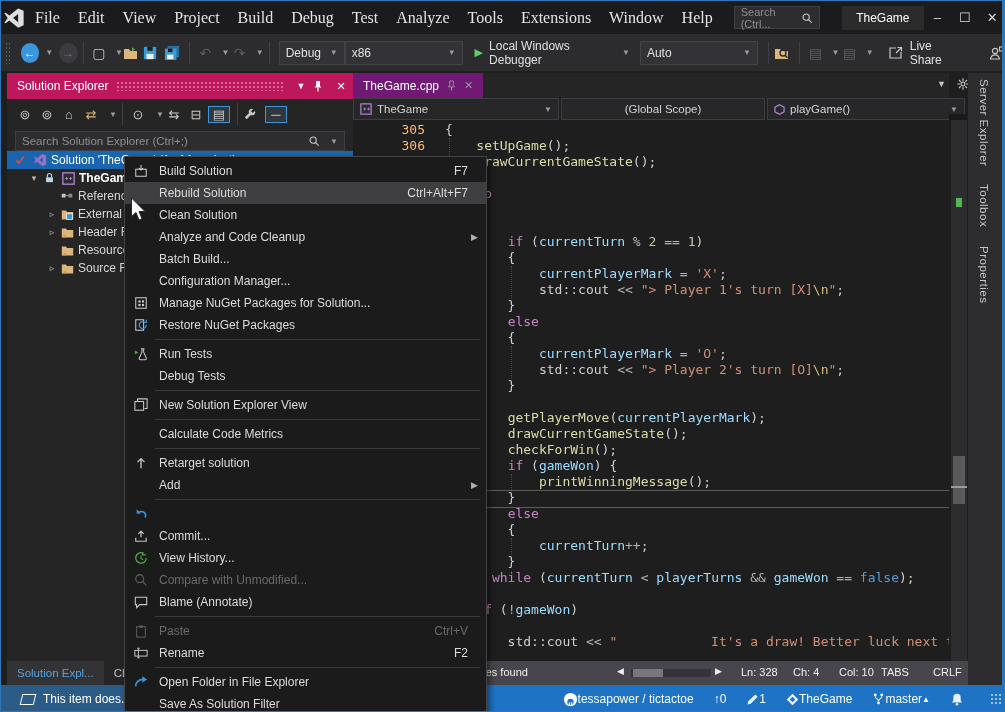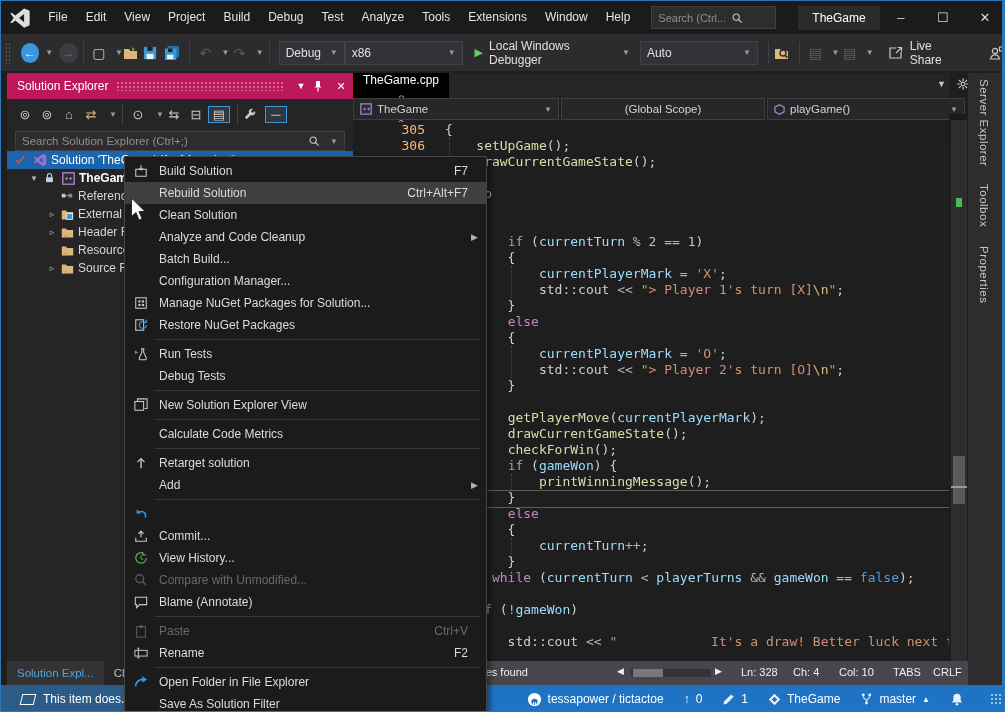--- a/index.html
+++ b/index.html
@@ -2,21 +2,21 @@
 <html><head>
 <meta charset="utf-8">
 <style>
   html,body{margin:0;padding:0;background:#111;}
   #app{position:relative;width:1005px;height:712px;background:#1e1e1e;overflow:hidden;
        font-family:"Liberation Sans",sans-serif;color:#cccccc;border:1px solid #2f76b5;box-sizing:border-box;}
   .r{position:absolute;}
   .nosel{user-select:none;}
   
   .titlebar{left:0;top:0;width:1005px;height:33px;background:#1b1b1d;display:flex;align-items:center;}
-  .menu-item{padding:0 9px;font-size:12px;color:#e4e4e4;line-height:33px;cursor:default;}
+  .menu-item{padding:0 9px;font-size:16px;color:#e4e4e4;line-height:33px;cursor:default;font-family:Liberation Serif, serif;}
   .tb-search{display:flex;align-items:center;gap:5px;width:116px;height:21px;background:#2d2d30;
              border:1px solid #3f3f46;padding:0 6px;margin-left:12px;color:#8f8f8f;font-size:11px;}
   .app-title{background:#2b2b2c;color:#fff;font-size:12px;padding:5px 14px;margin-left:22px;}
   .winbtn{width:44px;text-align:center;font-size:13px;color:#d8d8d8;line-height:33px;}
   
   .toolbar{left:0;top:33px;width:1005px;height:37px;background:#2c2c2e;display:flex;align-items:center;font-size:12px;}
   .tb-sep{width:1px;height:22px;background:#3f3f46;margin:0 5px;}
   .tb-ico{width:22px;text-align:center;font-size:14px;color:#c8c8c8;}
   .dim{color:#5e5e5e;}
   .combo{display:flex;align-items:center;justify-content:space-between;height:22px;background:#333337;
@@ -36,21 +36,21 @@
   .tree{left:0;top:78px;width:346px;}
   .trow{height:18px;display:flex;align-items:center;font-size:12px;color:#d8d8d8;white-space:nowrap;}
   .trow.sel{background:#1b65ae;color:#fff;}
   .arrow{width:14px;text-align:center;font-size:9px;color:#b8b8b8;flex:0 0 14px;}
   .ticon{width:16px;height:14px;flex:0 0 16px;margin-right:3px;display:inline-flex;align-items:center;justify-content:center;}
   .se-tabs{left:6px;top:655px;width:346px;height:29px;background:#252526;display:flex;align-items:flex-end;font-size:11.5px;}
   .se-tab1{background:#333335;color:#55a3dc;padding:6px 10px;}
   .se-tab2{color:#c0c0c0;padding:6px 10px;}
   
   .tabbar{left:352px;top:72px;width:596px;height:25px;background:#252526;display:flex;}
-  .doc-tab{background:#000000;color:#fff;font-size:12px;display:flex;align-items:center;gap:8px;padding:0 10px;flex-direction:column;}
+  .doc-tab{background:#701a75;color:#fff;font-size:12px;display:flex;align-items:center;gap:8px;padding:0 10px;}
   .nav-bar{left:352px;top:97px;width:614px;height:22px;display:flex;}
   .nav-dd{background:#27272a;border:1px solid #3e3e42;display:flex;align-items:center;font-size:11.5px;color:#d4d4d4;
           padding:0 6px;box-sizing:border-box;justify-content:space-between;}
   .code{left:352px;top:121px;width:596px;height:537px;background:#1e1e1e;overflow:hidden;
         font-family:"DejaVu Sans Mono","Liberation Mono",monospace;font-size:13px;}
   .cl{height:16px;line-height:16px;display:flex;white-space:pre;}
   .ln{flex:0 0 72px;text-align:right;padding-right:20px;color:#fdba74;}
   .tk-k{color:#c586c0}.tk-b{color:#569cd6}.tk-f{color:#dcdcaa}.tk-v{color:#9cdcfe}
   .tk-s{color:#ce9178}.tk-e{color:#d7ba7d}.tk-n{color:#b5cea8}.tk-p{color:#cfcfcf}.tk-o{color:#b4b4b4}
   .guide{border-left:1px dotted #4a4a4a;width:0;}
@@ -58,21 +58,21 @@
   .vscroll{left:950px;top:119px;width:16px;height:541px;background:#2d2d30;}
   .vthumb{left:2px;top:336px;width:12px;height:48px;background:#5a5a5d;}
   .efooter{left:352px;top:660px;width:615px;height:24px;background:#46464c;color:#f0f0f0;font-size:11px;}
   .efooter span{position:absolute;top:5px;}
   
   .rstrip{left:967px;top:72px;width:36px;height:612px;background:#2d2d30;}
   .vtab{writing-mode:vertical-rl;font-size:11.5px;color:#c6c6c6;margin:0 0 18px 10px;letter-spacing:.5px;}
   
   .statusbar{left:0;top:684px;width:1005px;height:28px;background:#1e73c5;color:#fff;font-size:12px;display:flex;align-items:center;}
   .sb-left{width:192px;height:28px;background:#2b5b87;display:flex;align-items:center;gap:8px;padding-left:20px;box-sizing:border-box;}
-  .sb-item{display:flex;align-items:center;gap:6px;margin-right:20px;}
+  .sb-item{display:flex;align-items:center;margin-right:20px;}
   
   .ctx{left:123px;top:155px;width:363px;height:557px;background:#1b1b1c;border:1px solid #454548;
        box-sizing:border-box;z-index:50;padding-top:3px;font-size:12px;box-shadow:3px 3px 6px rgba(0,0,0,.45);}
   .m-item{height:22px;display:flex;align-items:center;color:#dcdcdc;}
   .m-item.active{background:#3f3f41;}
   .m-item.disabled{color:#6a6a6a;}
   .m-ico{flex:0 0 24px;text-align:center;font-size:12px;display:inline-flex;align-items:center;justify-content:center;margin-left:4px;}
   .m-label{flex:1;margin-left:6px;}
   .m-short{margin-right:18px;color:#dcdcdc;}
   .disabled .m-short{color:#6a6a6a;}
@@ -433,21 +433,21 @@
   <div class="efooter r">
     <span style="left:96px;">No issues found</span>
     <span style="left:264px;font-size:9px;">◀</span>
     <span style="left:278px;top:8px;width:80px;height:8px;background:#333338;display:inline-block;">
       <span style="position:absolute;left:2px;top:0;width:30px;height:8px;background:#78787c;"></span>
     </span>
     <span style="left:362px;font-size:9px;">▶</span>
     <span style="left:388px;">Ln: 328</span>
     <span style="left:440px;">Ch: 4</span>
     <span style="left:486px;">Col: 10</span>
-    <span style="left:540px;text-align:center;">TABS</span>
+    <span style="left:528px;text-align:center;">TABS</span>
     <span style="left:580px;">CRLF</span>
   </div>
 
   <div class="rstrip r" id="right-strip" style="padding-top:6px;box-sizing:border-box;">
       <div class="vtab">Server Explorer</div>
       <div class="vtab">Toolbox</div>
       <div class="vtab">Properties</div>
     </div>
   <div class="r" style="left:1001px;top:0;width:3px;height:712px;background:#2f76b5;"></div>
 

